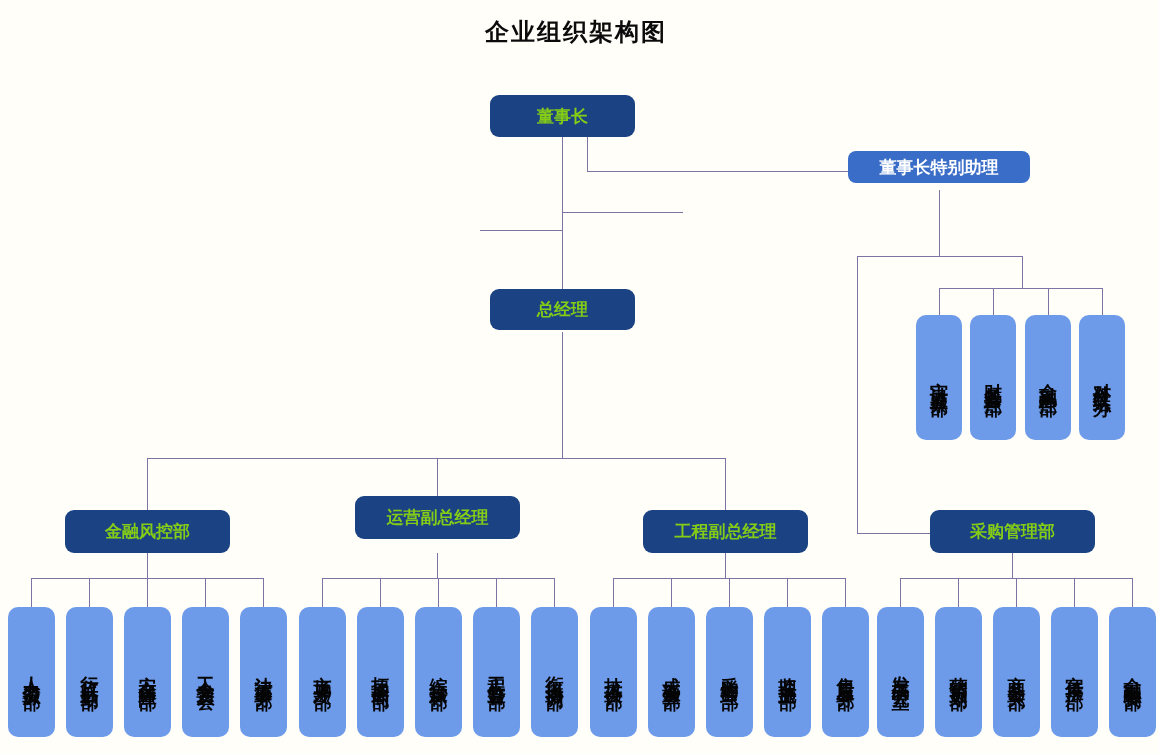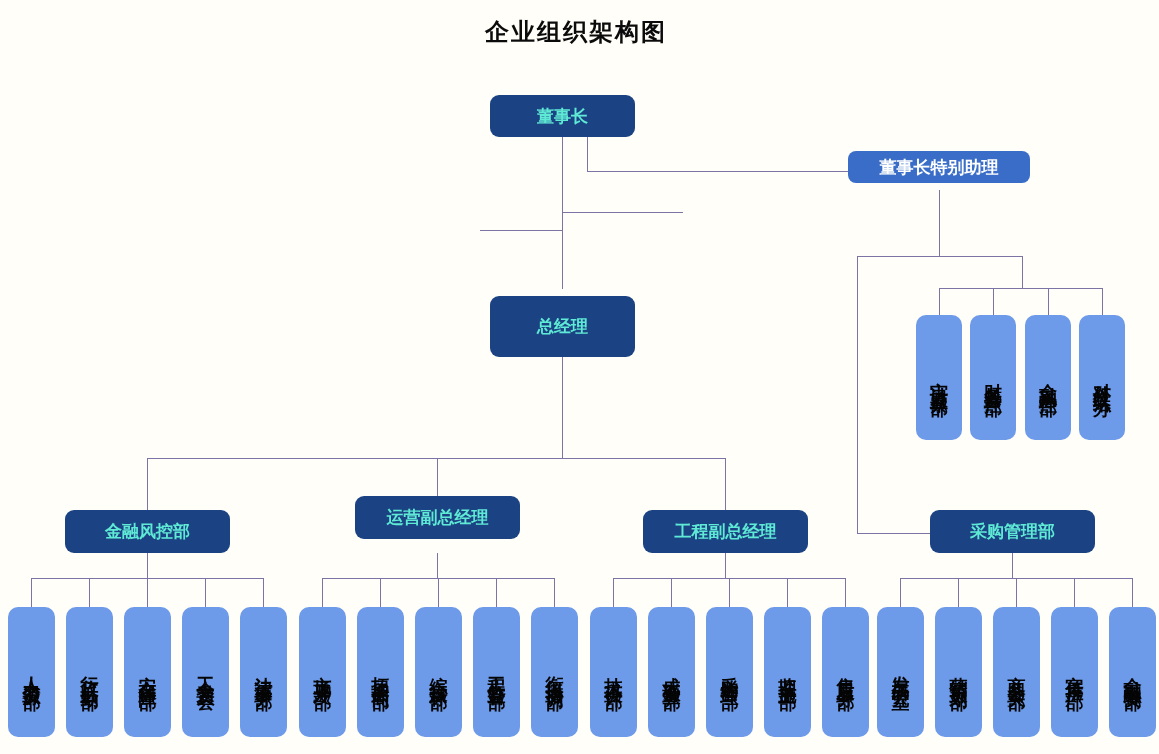--- a/index.html
+++ b/index.html
@@ -28,21 +28,21 @@
     display: flex;
     align-items: center;
     justify-content: center;
     font-weight: bold;
     box-sizing: border-box;
     text-align: center;
     white-space: nowrap;
   }
   .dark {
     background: #1b4384;
-    color: #5eead4;
+    color: #84cc16;
     border-radius: 9px;
     font-size: 17px;
   }
   .mid {
     background: #3a6dc8;
     color: #ffffff;
     border-radius: 8px;
     font-size: 17px;
   }
   .vbox {
@@ -120,21 +120,21 @@
   <div class="vl" style="left:1016px;top:578px;height:29px"></div>
   <div class="vl" style="left:1074px;top:578px;height:29px"></div>
   <div class="vl" style="left:1132px;top:578px;height:29px"></div>
 
   <div class="node dark" style="left:490px;top:95px;width:145px;height:42px">董事长</div>
 
   <div class="node mid" style="left:848px;top:151px;width:182px;height:32px">董事长特别助理</div>
 
 
 
-  <div class="node dark" style="left:490px;top:296px;width:145px;height:61px">总经理</div>
+  <div class="node dark" style="left:490px;top:289px;width:145px;height:41px">总经理</div>
 
   <div class="node vbox" style="left:916px;top:315px;width:46px;height:125px">审计监察部</div>
   <div class="node vbox" style="left:970px;top:315px;width:46px;height:125px">财务管控部</div>
   <div class="node vbox" style="left:1025px;top:315px;width:46px;height:125px">金融风控部</div>
   <div class="node vbox" style="left:1079px;top:315px;width:46px;height:125px">对外联络办</div>
 
   <div class="node dark" style="left:65px;top:510px;width:165px;height:43px">金融风控部</div>
   <div class="node dark" style="left:355px;top:496px;width:165px;height:43px">运营副总经理</div>
   <div class="node dark" style="left:643px;top:510px;width:165px;height:43px">工程副总经理</div>
   <div class="node dark" style="left:930px;top:510px;width:165px;height:43px">采购管理部</div>

